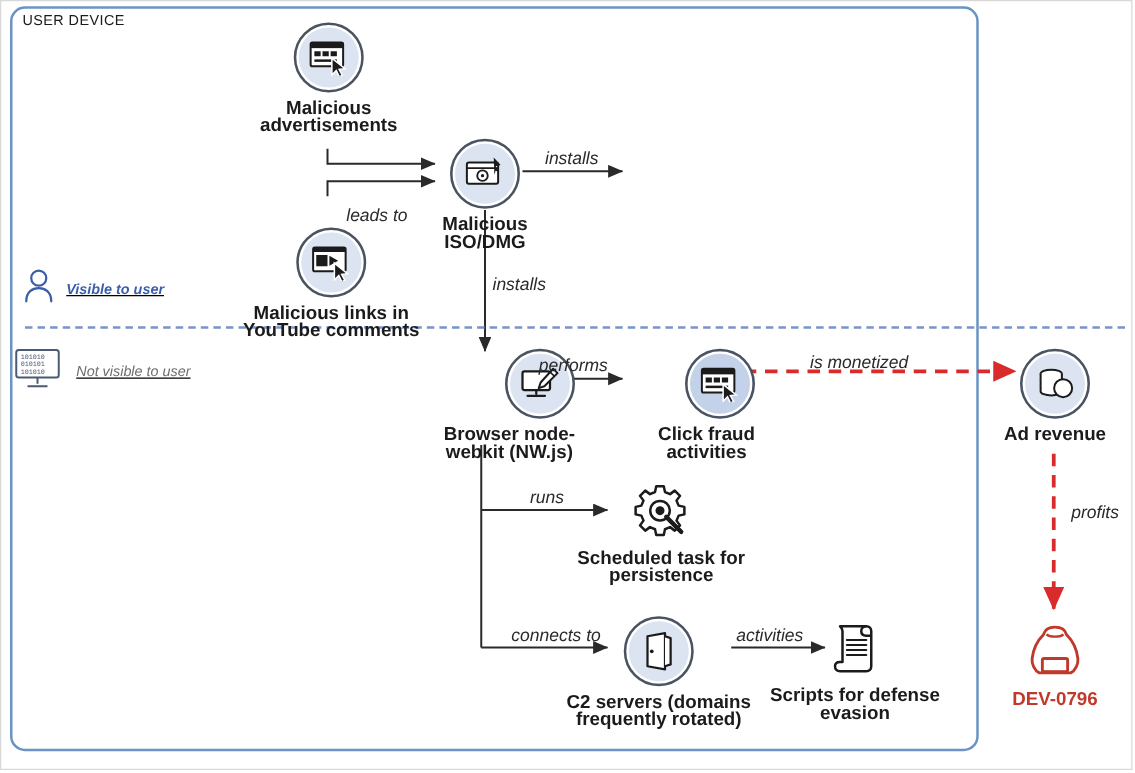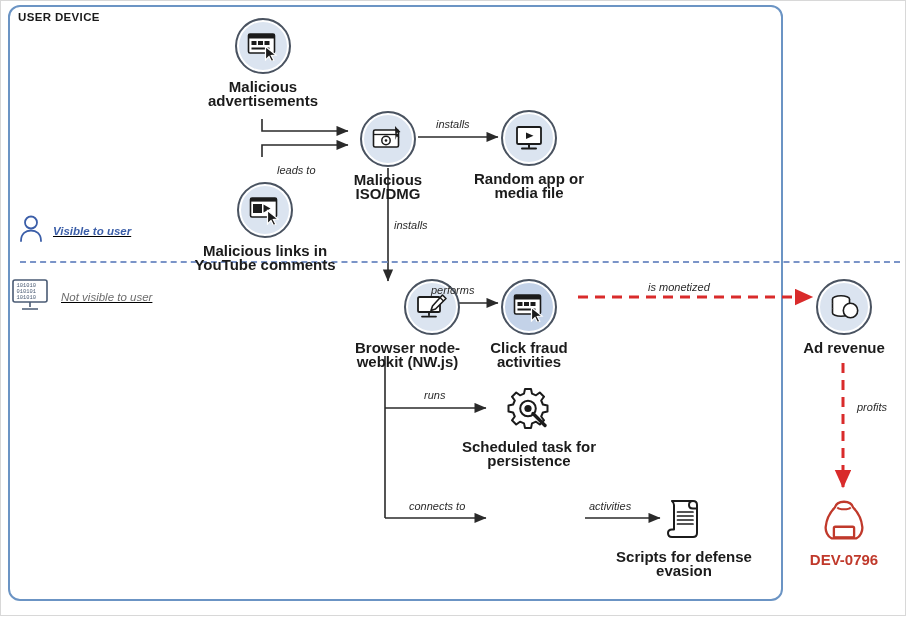--- a/index.html
+++ b/index.html
@@ -20,21 +20,21 @@
     border:1px solid #d8d8d8;box-sizing:border-box;pointer-events:none;
   }
   
   .user-device-box{
     position:absolute;left:8px;top:5px;width:775px;height:596px;
     border:2px solid #6b94c4;border-radius:12px;box-sizing:border-box;
     background:transparent;
   }
   .user-device-title{
     position:absolute;left:18px;top:11px;
-    font-size:11.5px;font-weight:bold;color:#1b1b1b;
+    font-size:11.5px;font-weight:normal;color:#1b1b1b;
     letter-spacing:.35px;
   }
   
   .divider{
     position:absolute;left:20px;top:261px;width:880px;height:0;
     border-top:2px dashed #7a94c8;
   }
   
   .legend{position:absolute;}
   .legend-visible{left:18px;top:214px;}
@@ -74,21 +74,21 @@
     color:#1b1b1b;
     font-weight:600;
     white-space:pre-line;
   }
   .node-label.red{color:#c0392b;font-weight:bold;}
 
   
   .edge-label{
     position:absolute;
     font-style:italic;
-    font-size:11px;
+    font-size:14px;
     color:#2a2a2a;
     white-space:nowrap;
   }
   svg.wires{position:absolute;left:0;top:0;width:908px;height:618px;overflow:visible;}
 </style>
 </head>
 <body>
 
 <div id="canvas">
 
@@ -198,46 +198,35 @@
         <line x1="2.5" y1="10.5" x2="27.5" y2="10.5" stroke="#1b1b1b" stroke-width="1.3"></line>
         <circle cx="15" cy="16.5" r="4.2" fill="none" stroke="#1b1b1b" stroke-width="1.5"></circle>
         <circle cx="15" cy="16.5" r="1.3" fill="#1b1b1b"></circle>
         <path d="M24,2 L29.5,8 L25.5,9 L28.5,13.5 L25.5,12.5 L24.5,16 z" fill="#1b1b1b"></path>
       </svg>
     </div>
     <div class="node-label">Malicious
 ISO/DMG</div>
   </div>
 
-  <div class="node" style="left:529px;top:110px;">
-    <div class="node-icon ringed">
-      <svg width="32" height="30" viewBox="0 0 32 30">
-        <rect x="4" y="4" width="24" height="17" rx="1.6" fill="#ffffff" stroke="#1b1b1b" stroke-width="1.8"></rect>
-        <path d="M13,9.5 L20.5,12.8 L13,16.1 z" fill="#1b1b1b"></path>
-        <path d="M16,21 L16,24 M9,25.6 L23,25.6" stroke="#1b1b1b" stroke-width="2" stroke-linecap="round"></path>
-      </svg>
-    </div>
-    <div class="node-label">Random app or
-media file</div>
-  </div>
 
   <div class="node" style="left:385px;top:279px;align-items:flex-end;">
     <div class="node-icon ringed">
       <svg width="34" height="30" viewBox="0 0 34 30">
         <rect x="3" y="5" width="22" height="15" rx="1.6" fill="#ffffff" stroke="#1b1b1b" stroke-width="1.8"></rect>
         <path d="M14,20 L14,23 M7,24.6 L21,24.6" stroke="#1b1b1b" stroke-width="1.8" stroke-linecap="round"></path>
         <path d="M27.5,3 L31,6.5 L20.5,17 L16,18.5 L17.5,14 z" fill="#ffffff" stroke="#1b1b1b" stroke-width="1.6" stroke-linejoin="round"></path>
         <line x1="25" y1="5.5" x2="28.5" y2="9" stroke="#1b1b1b" stroke-width="1.3"></line>
       </svg>
     </div>
     <div class="node-label">Browser node-
 webkit (NW.js)</div>
   </div>
 
-  <div class="node" style="left:529px;top:279px;">
+  <div class="node" style="left:529px;top:279px;align-items:flex-end;">
     <div class="node-icon ringed dark">
       <svg width="34" height="30" viewBox="0 0 34 30">
         <rect x="2.5" y="3" width="26" height="19" rx="1.5" fill="#ffffff" stroke="#1b1b1b" stroke-width="1.6"></rect>
         <rect x="2.5" y="3" width="26" height="4.5" fill="#1b1b1b"></rect>
         <rect x="5.5" y="10" width="5" height="4" fill="#1b1b1b"></rect>
         <rect x="12" y="10" width="5" height="4" fill="#1b1b1b"></rect>
         <rect x="18.5" y="10" width="5" height="4" fill="#1b1b1b"></rect>
         <rect x="5.5" y="16.5" width="18" height="2" fill="#1b1b1b"></rect>
         <path d="M19.5,15.5 L19.5,29 L23,25.5 L25.5,30.5 L27.8,29.2 L25.3,24.5 L30,24 z" fill="#1b1b1b" stroke="#ffffff" stroke-width="1.2"></path>
       </svg>
@@ -255,20 +244,31 @@
                  L2.5,19.5 L7.1,18.5 L8.8,14.5 L6,10.7 L10.2,6.5 L14,9.3 L18,7.6 z" fill="none" stroke="#1b1b1b" stroke-width="2" stroke-linejoin="round"></path>
         <circle cx="22" cy="22.5" r="7.8" fill="#ffffff" stroke="#1b1b1b" stroke-width="2"></circle>
         <circle cx="22" cy="22.5" r="3.6" fill="#1b1b1b"></circle>
         <line x1="27" y1="27.5" x2="39" y2="39.5" stroke="#1b1b1b" stroke-width="3.4" stroke-linecap="round"></line>
       </svg>
     </div>
     <div class="node-label">Scheduled task for
 persistence</div>
   </div>
 
+  <div class="node" style="left:527px;top:493px;">
+    <div class="node-icon ringed">
+      <svg width="30" height="32" viewBox="0 0 30 32">
+        <path d="M6,4 L20,1.5 L20,30.5 L6,28 z" fill="#ffffff" stroke="#1b1b1b" stroke-width="1.8" stroke-linejoin="round"></path>
+        <path d="M20,4 L24.5,5.5 L24.5,26.5 L20,28" fill="#ffffff" stroke="#1b1b1b" stroke-width="1.8" stroke-linejoin="round"></path>
+        <circle cx="9.4" cy="16" r="1.5" fill="#1b1b1b"></circle>
+      </svg>
+    </div>
+    <div class="node-label">C2 servers (domains
+frequently rotated)</div>
+  </div>
 
   <div class="node" style="left:684px;top:492px;">
     <div class="node-icon plain">
       <svg width="40" height="44" viewBox="0 0 40 44">
         <path d="M8,5 L29,5 C31.5,5 33,6.7 33,9 L33,37 C33,39.3 31.5,41 29,41 L8,41
                  C5.5,41 4,39.3 4,37 C4,34.8 5.5,33.5 8,33.5 L10,33.5 L10,9
                  C10,6.7 8,5 8,5 z" fill="#ffffff" stroke="#1b1b1b" stroke-width="2" stroke-linejoin="round"></path>
         <path d="M29,5 C26.5,5 25,6.7 25,9 C25,11.3 26.5,12.5 29,12.5 L33,12.5" fill="none" stroke="#1b1b1b" stroke-width="2" stroke-linejoin="round"></path>
         <g stroke="#1b1b1b" stroke-width="1.7" stroke-linecap="round">
           <line x1="13.5" y1="16" x2="29" y2="16"></line>

